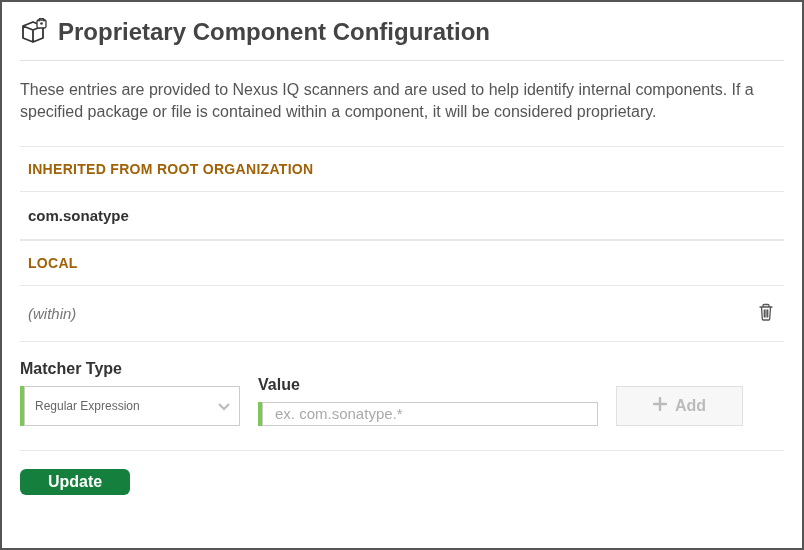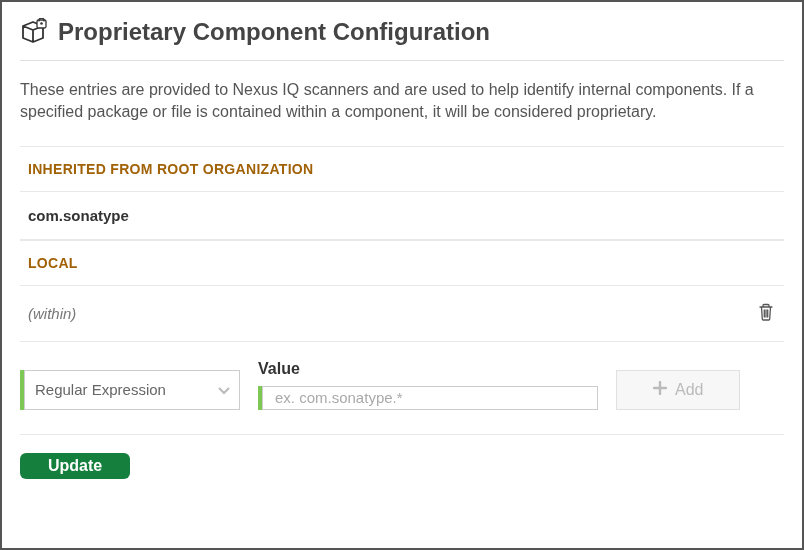--- a/index.html
+++ b/index.html
@@ -96,21 +96,21 @@
     }
     .select-wrapper {
       position: relative;
       border-left: 4px solid #7dc855;
       width: 220px;
     }
     .select-wrapper select {
       width: 100%;
       height: 40px;
       padding: 8px 30px 8px 10px;
-      font-size: 15px;
+      font-size: 12px;
       color: #666;
       border: 1px solid #ccc;
       background: #fff;
       appearance: none;
       -webkit-appearance: none;
       cursor: pointer;
     }
     .select-caret {
       position: absolute;
       right: 10px;
@@ -131,21 +131,21 @@
       color: #333;
       border: 1px solid #ccc;
     }
     .input-wrapper input::placeholder {
       color: #aaa;
     }
     .add-btn {
       height: 40px;
       padding: 0 36px;
       font-size: 16px;
-      font-weight: 400;
+      font-weight: 700;
       color: #bbb;
       background: #f7f7f7;
       border: 1px solid #e0e0e0;
       cursor: not-allowed;
       display: flex;
       align-items: center;
       gap: 8px;
     }
     .footer {
       padding-top: 18px;
@@ -194,20 +194,21 @@
     <span>
       <svg width="16" height="18" viewBox="0 0 16 18">
         <path d="M2 4 h12 M5 4 V2.5 a1 1 0 0 1 1 -1 h4 a1 1 0 0 1 1 1 V4 M3.5 4 l0.8 12 a1 1 0 0 0 1 1 h5.4 a1 1 0 0 0 1 -1 L12.5 4 M6.3 7 v7 M8 7 v7 M9.7 7 v7" fill="none" stroke="#555" stroke-width="1.3" stroke-linecap="round"></path>
       </svg>
     </span>
   </button>
 </div>
 
 <div class="form-row">
   <div class="form-group">
+    <label>Matcher Type</label>
     <div class="select-wrapper">
       <select>
         <option>Regular Expression</option>
       </select>
       <span class="select-caret">
         <svg width="12" height="8" viewBox="0 0 12 8">
             <path d="M1 1 L6 6 L11 1" fill="none" stroke="#bbb" stroke-width="2"></path>
           </svg>
       </span>
     </div>

